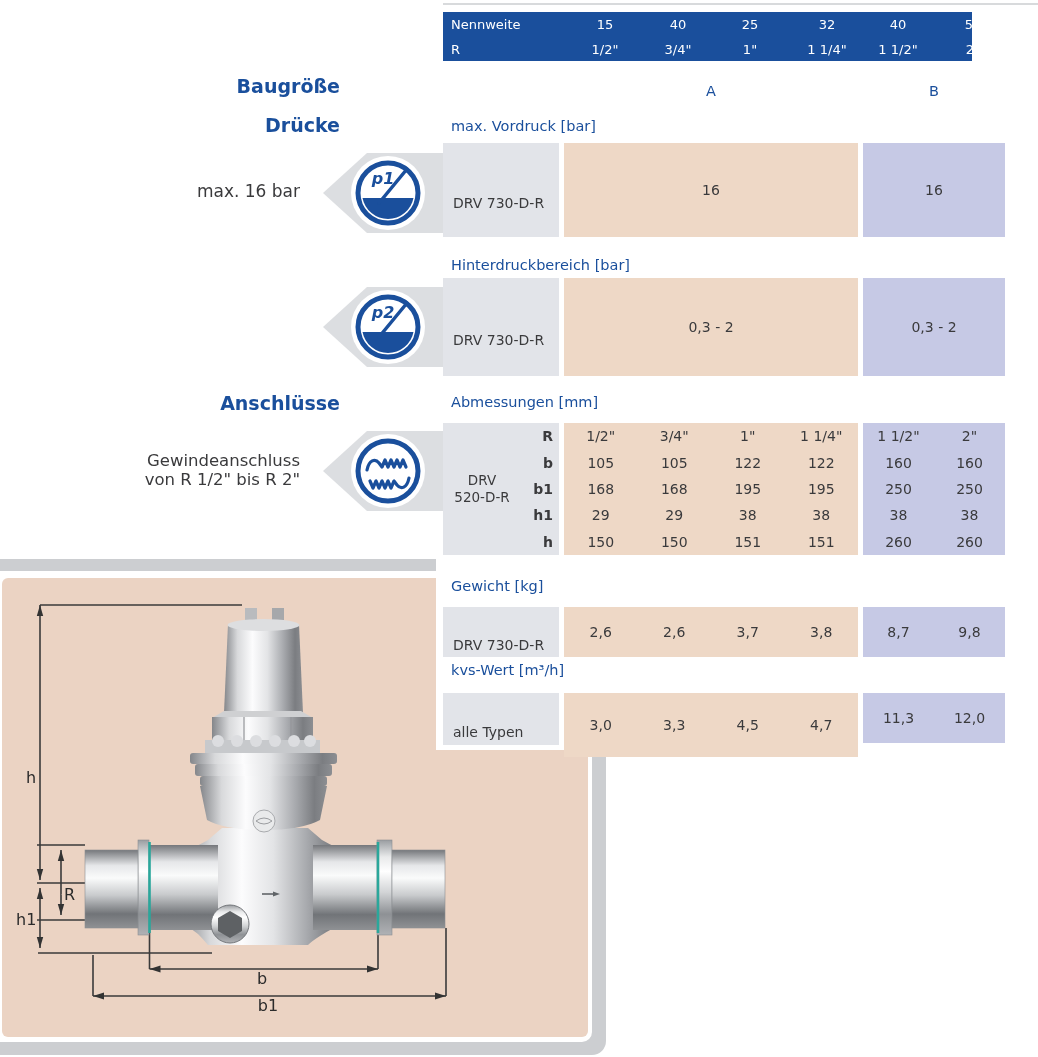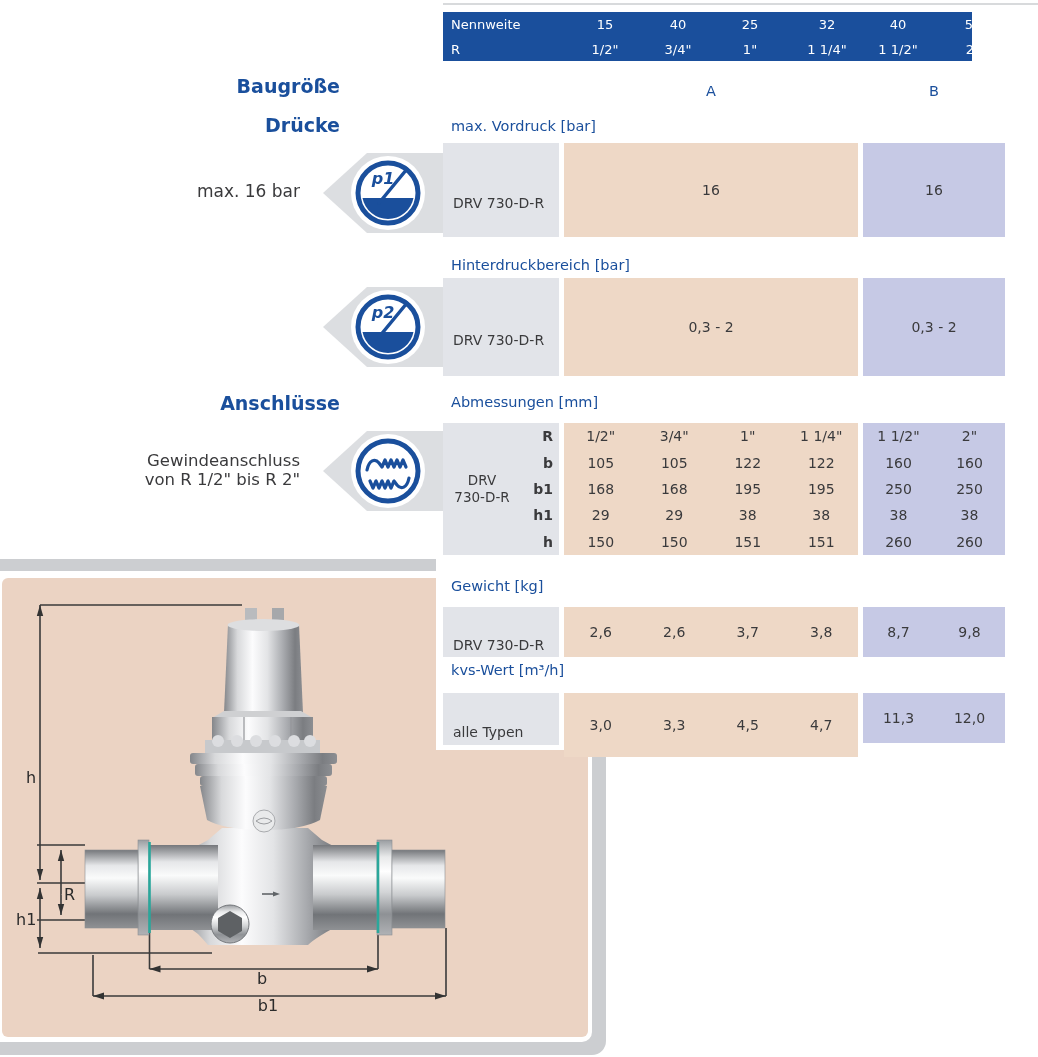--- a/index.html
+++ b/index.html
@@ -243,21 +243,21 @@
   <div class="labelcell" style="top:278px;height:98px">
       <span>DRV 730-D-R</span>
     </div>
   <div class="blockA" style="top:278px;height:98px">0,3 - 2</div>
   <div class="blockB" style="top:278px;height:98px">0,3 - 2</div>
 
   <div class="sechead" style="top:393px">Abmessungen [mm]</div>
   <div class="dimgray">
     <div class="drvname">
       <div>DRV</div>
-      <div>730-D-R</div>
+      <div>520-D-R</div>
     </div>
     <div class="rowlabels">
       <span>R</span>
       <span>b</span>
       <span>b1</span>
       <span>h1</span>
       <span>h</span>
     </div>
   </div>
   <div class="gridA" style="top:423px;height:132px">

